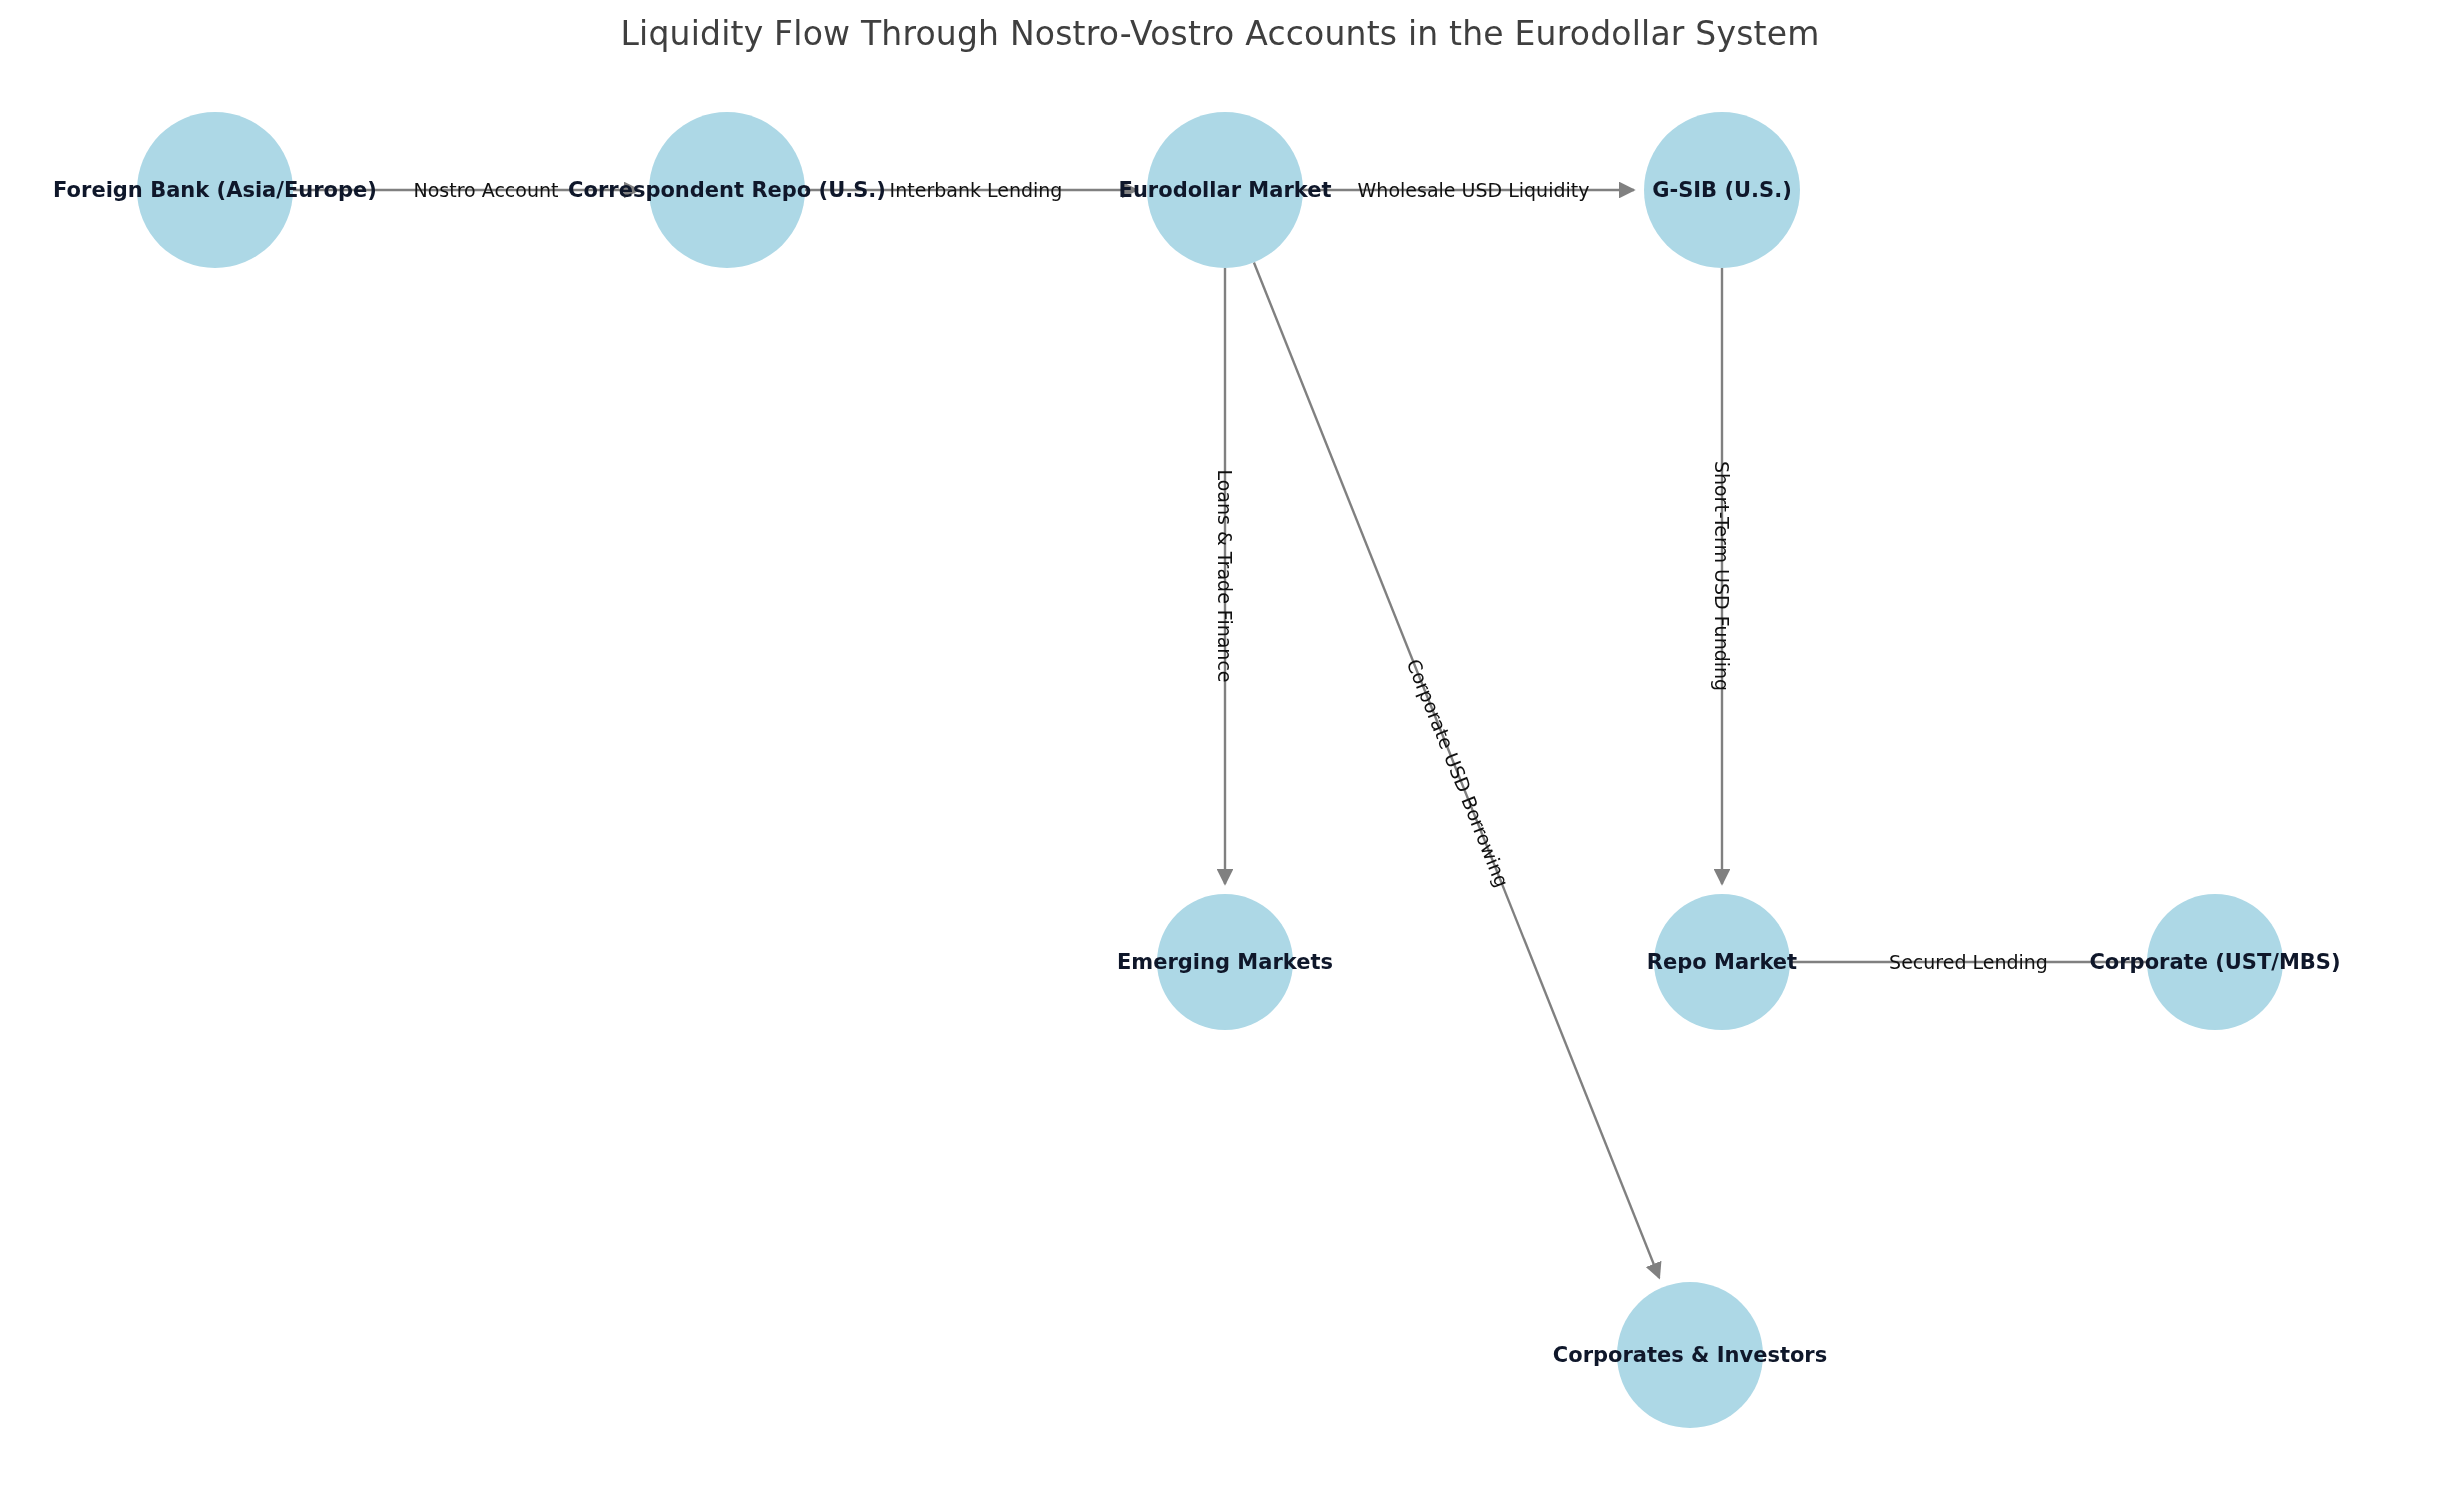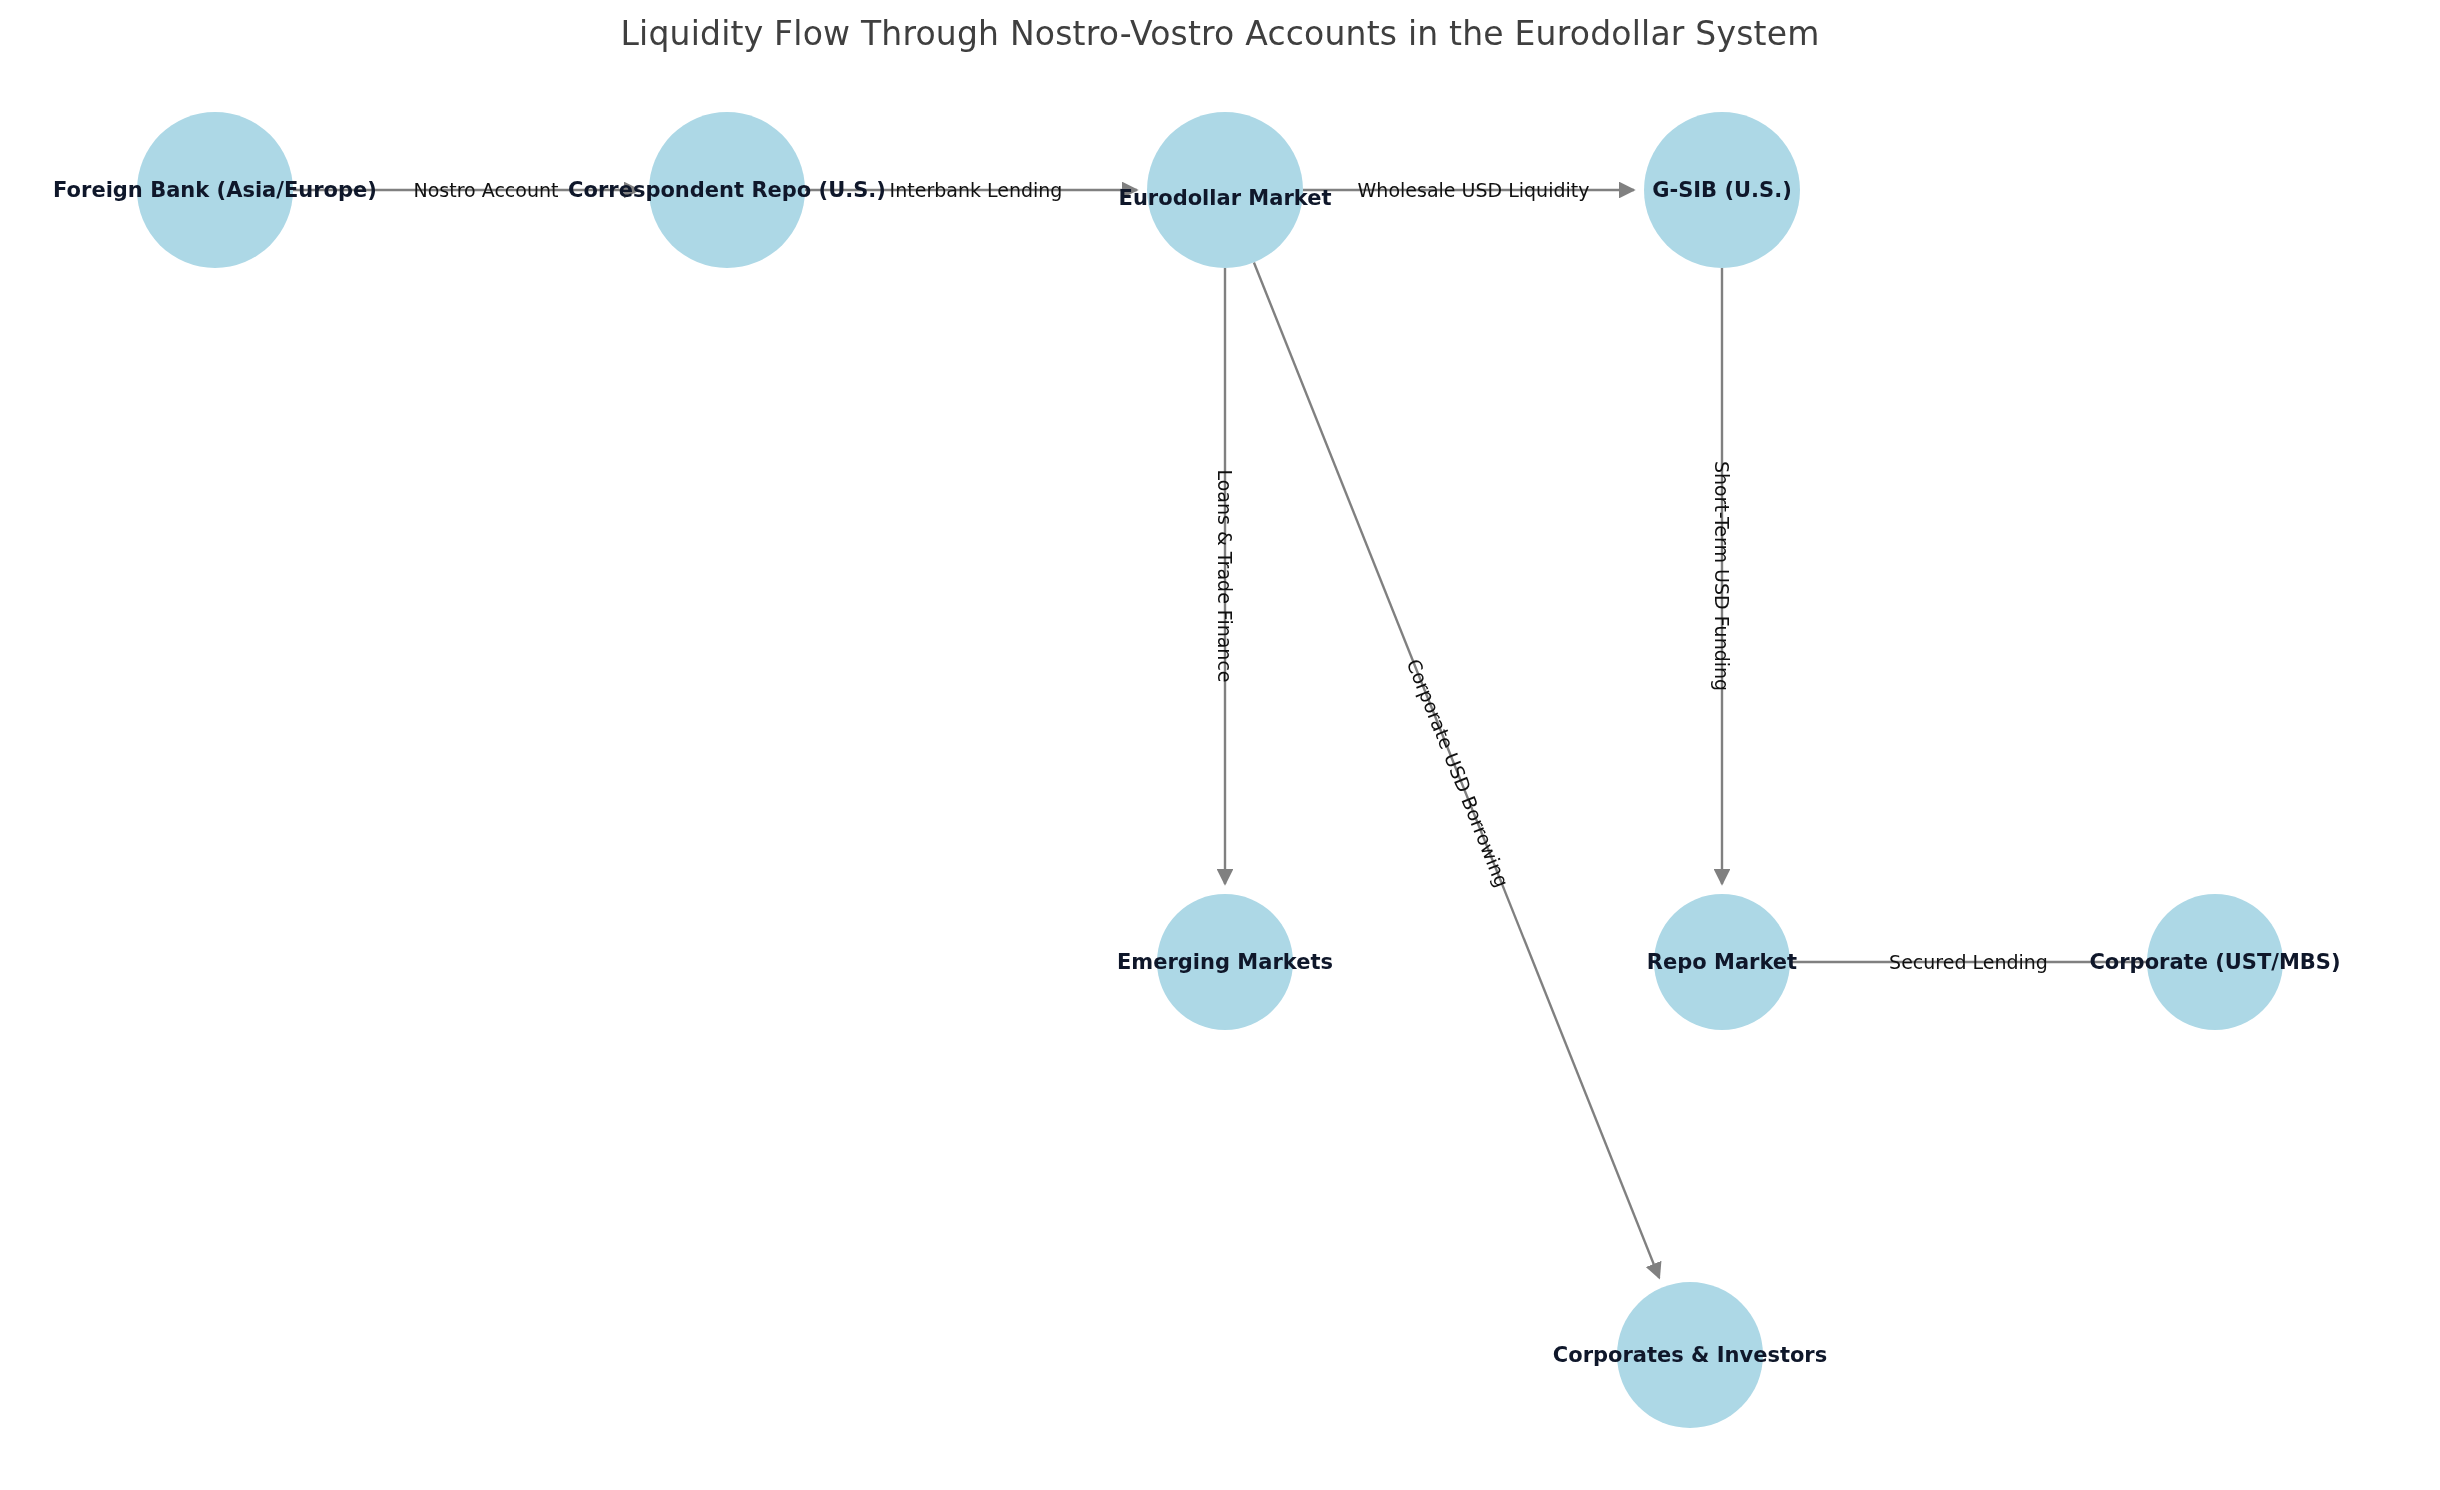--- a/index.html
+++ b/index.html
@@ -88,21 +88,21 @@
         <circle cx="1225" cy="962" r="68" fill="#add8e6"></circle>
         <circle cx="1722" cy="962" r="68" fill="#add8e6"></circle>
         <circle cx="2215" cy="962" r="68" fill="#add8e6"></circle>
         <circle cx="1690" cy="1355" r="73" fill="#add8e6"></circle>
       </g>
   </svg>
 
   <div id="node-labels">
       <div class="node-label" style="left: 215px; top: 190px;">Foreign Bank (Asia/Europe)</div>
       <div class="node-label" style="left: 727px; top: 190px;">Correspondent Repo (U.S.)</div>
-      <div class="node-label" style="left: 1225px; top: 198px; text-align: right;">Eurodollar Market</div>
+      <div class="node-label" style="left: 1225px; top: 190px; text-align: right;">Eurodollar Market</div>
       <div class="node-label" style="left: 1722px; top: 190px;">G-SIB (U.S.)</div>
       <div class="node-label" style="left: 1225px; top: 962px;">Emerging Markets</div>
       <div class="node-label" style="left: 1722px; top: 962px;">Repo Market</div>
       <div class="node-label" style="left: 2215px; top: 962px;">Corporate (UST/MBS)</div>
       <div class="node-label" style="left: 1690px; top: 1355px;">Corporates &amp; Investors</div>
     </div>
   <div id="edge-labels">
       <div class="edge-label" style="left: 471px; top: 190px; transform: translate(-50%, -50%) rotate(0deg); margin-left: 15px;">Nostro Account</div>
       <div class="edge-label" style="left: 976px; top: 190px; transform: translate(-50%, -50%) rotate(0deg);">Interbank Lending</div>
       <div class="edge-label" style="left: 1473.5px; top: 190px; transform: translate(-50%, -50%) rotate(0deg);">Wholesale USD Liquidity</div>

